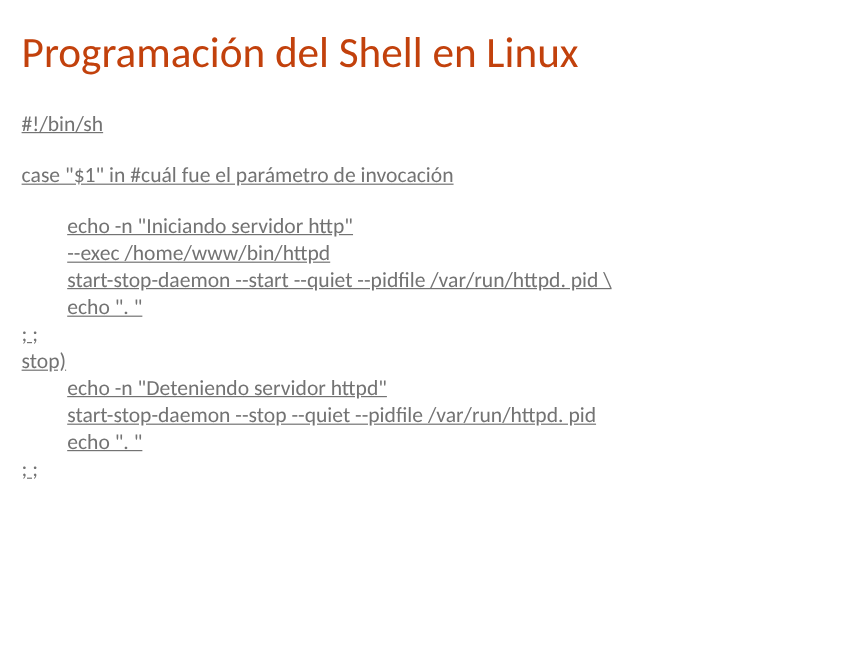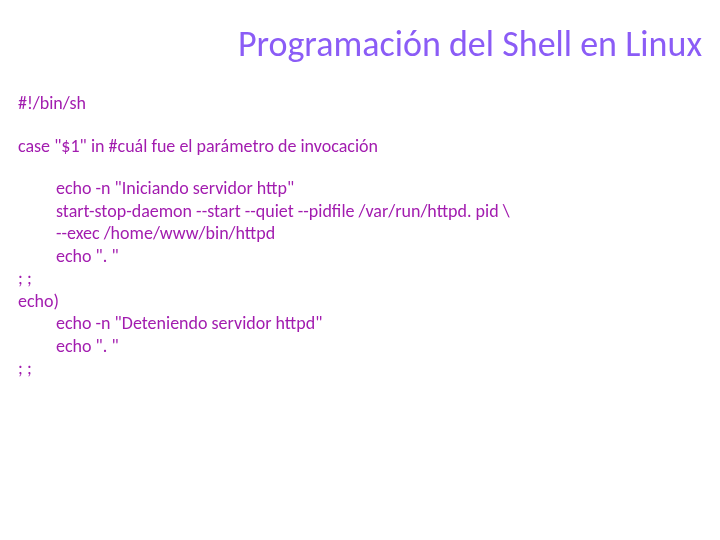--- a/index.html
+++ b/index.html
@@ -10,31 +10,32 @@
     font-family: Calibri, "Segoe UI", Arial, sans-serif;
     overflow: hidden;
   }
   .slide {
     width: 100%;
     height: 100%;
     padding: 18px 18px 18px 18px;
   }
   .title {
     font-size: 36px;
-    color: #8b5cf6;
-    text-align: right;
+    color: #c2410c;
+    text-align: left;
     font-weight: 400;
     margin-bottom: 26px;
     margin-top: 4px;
   }
   .body-text {
     font-size: 18px;
-    color: #a21caf;
+    color: #737373;
     line-height: 1.25;
     font-weight: 400;
+    text-decoration: underline;
   }
   .line {
     white-space: pre;
   }
   .block {
     margin-bottom: 20px;
   }
   .indent {
     padding-left: 38px;
   }
@@ -50,24 +51,25 @@
     <div class="block">
       <div class="line">#!/bin/sh</div>
     </div>
 
     <div class="block">
       <div class="line">case "$1" in #cuál fue el parámetro de invocación</div>
     </div>
 
     <div class="block">
       <div class="line indent">echo -n "Iniciando servidor http"</div>
+      <div class="line indent">--exec /home/www/bin/httpd</div>
       <div class="line indent">start-stop-daemon --start --quiet --pidfile /var/run/httpd. pid \</div>
-      <div class="line indent">--exec /home/www/bin/httpd</div>
       <div class="line indent">echo ". "</div>
       <div class="line">; ;</div>
-      <div class="line">echo)</div>
+      <div class="line">stop)</div>
       <div class="line indent">echo -n "Deteniendo servidor httpd"</div>
+      <div class="line indent">start-stop-daemon --stop --quiet --pidfile /var/run/httpd. pid</div>
       <div class="line indent">echo ". "</div>
       <div class="line">; ;</div>
     </div>
 
   </div>
 </div>
 
 </body></html>

